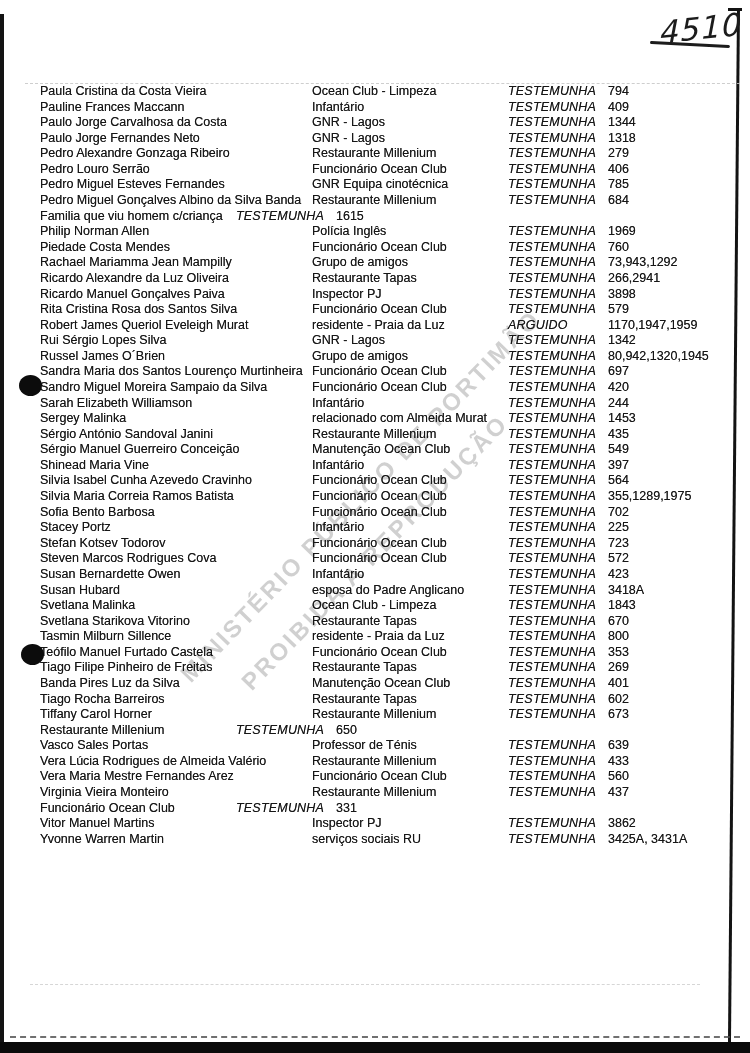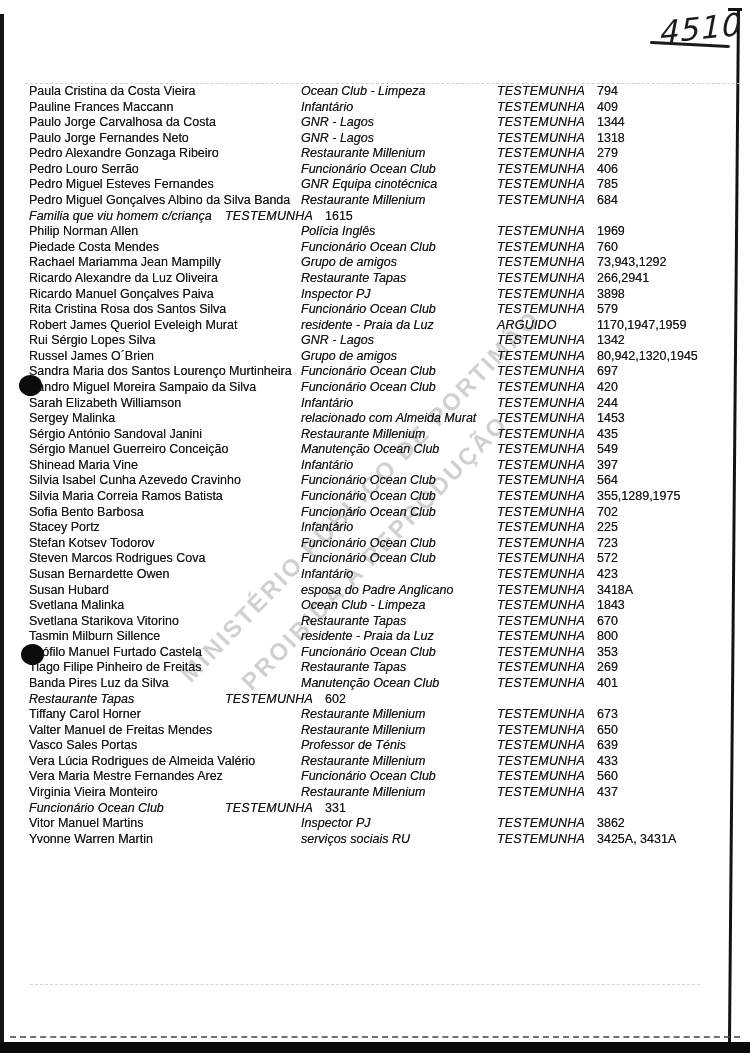--- a/index.html
+++ b/index.html
@@ -2,26 +2,26 @@
 <html><head>
 <meta charset="utf-8">
 <style>
   html,body { margin:0; padding:0; background:#e8e8e8; }
   .page {
     position:relative; width:750px; height:1053px; background:#ffffff;
     overflow:hidden; font-family:"Liberation Sans", sans-serif; color:#161616;
     margin:0 auto;
   }
   
-  .table { position:absolute; left:29px; top:84px; width:678px; }
+  .table { position:absolute; left:40px; top:84px; width:678px; }
   .row { display:flex; height:15.58px; line-height:15.6px; font-size:12.5px;
          white-space:nowrap; text-shadow:0 0 0.5px rgba(0,0,0,0.65); }
   .col { display:block; overflow:visible; }
   .col.name   { width:272px; }
-  .col.role   { width:196px;font-style:italic; }
+  .col.role   { width:196px; }
   .col.status { width:100px; letter-spacing:0.2px;font-style:italic; }
   .col.refs   { flex:1; text-align:left; }
   
   .watermark {
     position:absolute; white-space:nowrap;
     font-size:24px; letter-spacing:2.5px; font-weight:bold;
     color:rgba(150,150,150,0.45);
     transform:rotate(-46deg); transform-origin:left bottom;
     pointer-events:none;
   }
@@ -339,34 +339,34 @@
     </div>
 
     <div class="row">
       <span class="col name">Banda Pires Luz da Silva</span>
       <span class="col role">Manutenção Ocean Club</span>
       <span class="col status">TESTEMUNHA</span>
       <span class="col refs">401</span>
     </div>
 
     <div class="row">
+      <span class="col name">Tiago Rocha Barreiros</span>
       <span class="col role">Restaurante Tapas</span>
       <span class="col status">TESTEMUNHA</span>
       <span class="col refs">602</span>
     </div>
 
     <div class="row">
       <span class="col name">Tiffany Carol Horner</span>
       <span class="col role">Restaurante Millenium</span>
       <span class="col status">TESTEMUNHA</span>
       <span class="col refs">673</span>
     </div>
 
     <div class="row">
-      <span class="col name">Valter Manuel de Freitas Mendes</span>
       <span class="col role">Restaurante Millenium</span>
       <span class="col status">TESTEMUNHA</span>
       <span class="col refs">650</span>
     </div>
 
     <div class="row">
       <span class="col name">Vasco Sales Portas</span>
       <span class="col role">Professor de Ténis</span>
       <span class="col status">TESTEMUNHA</span>
       <span class="col refs">639</span>

